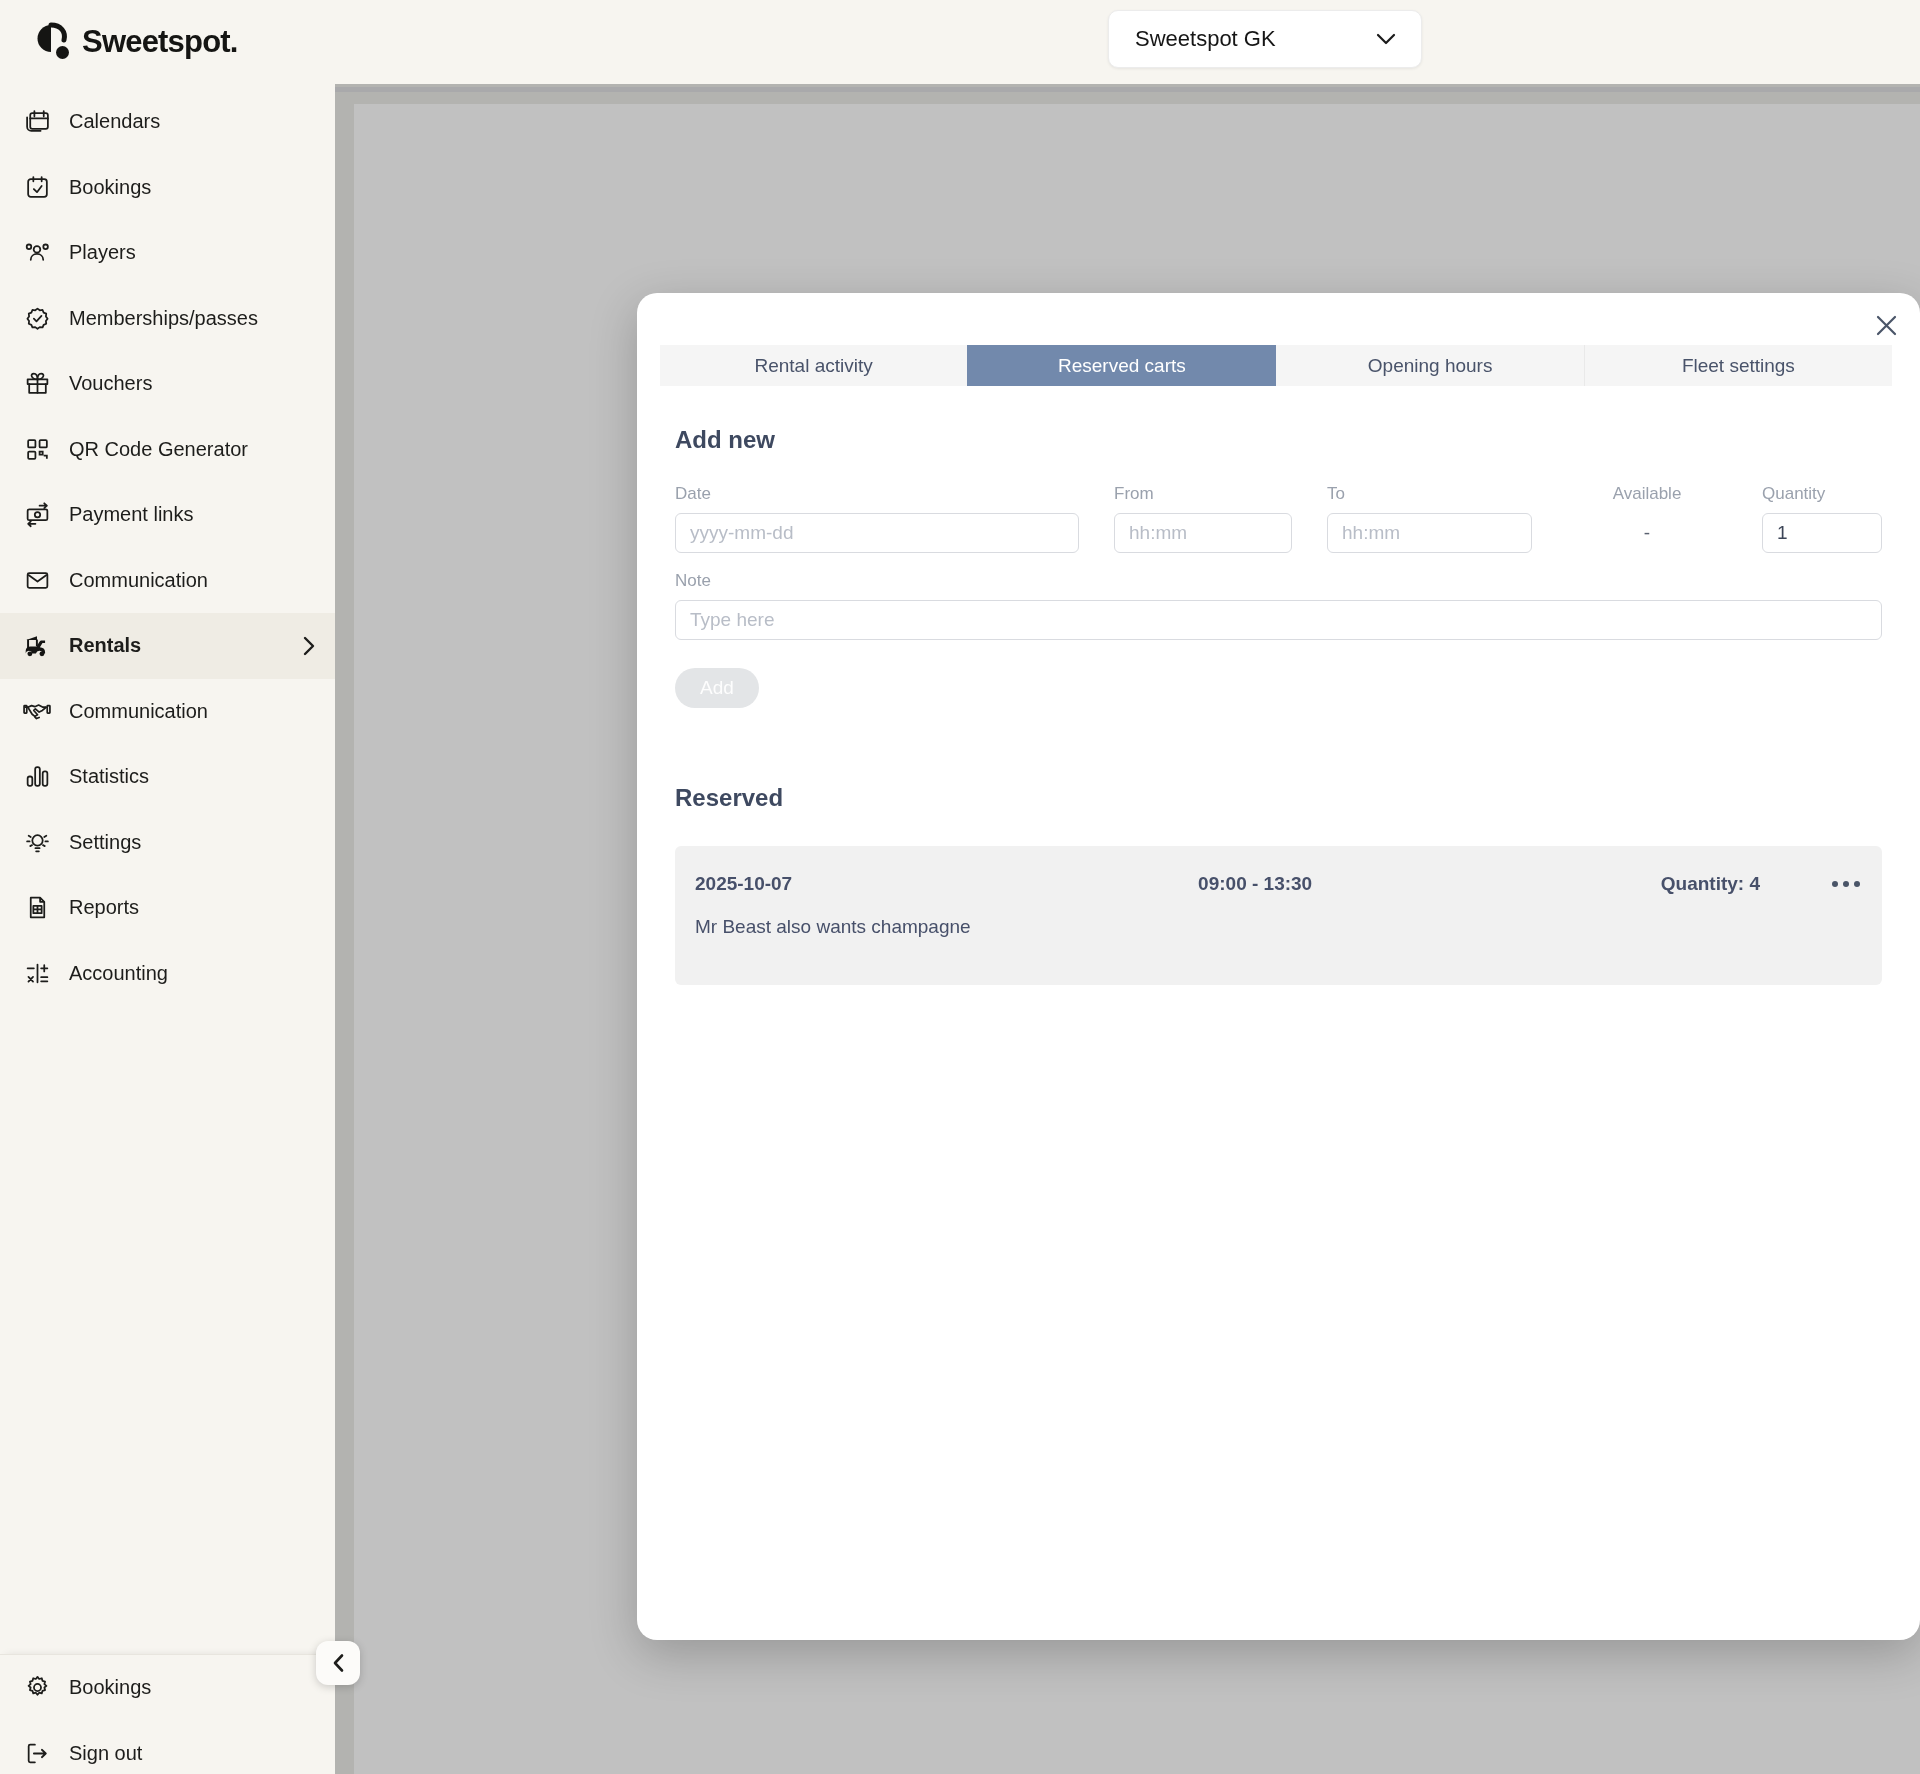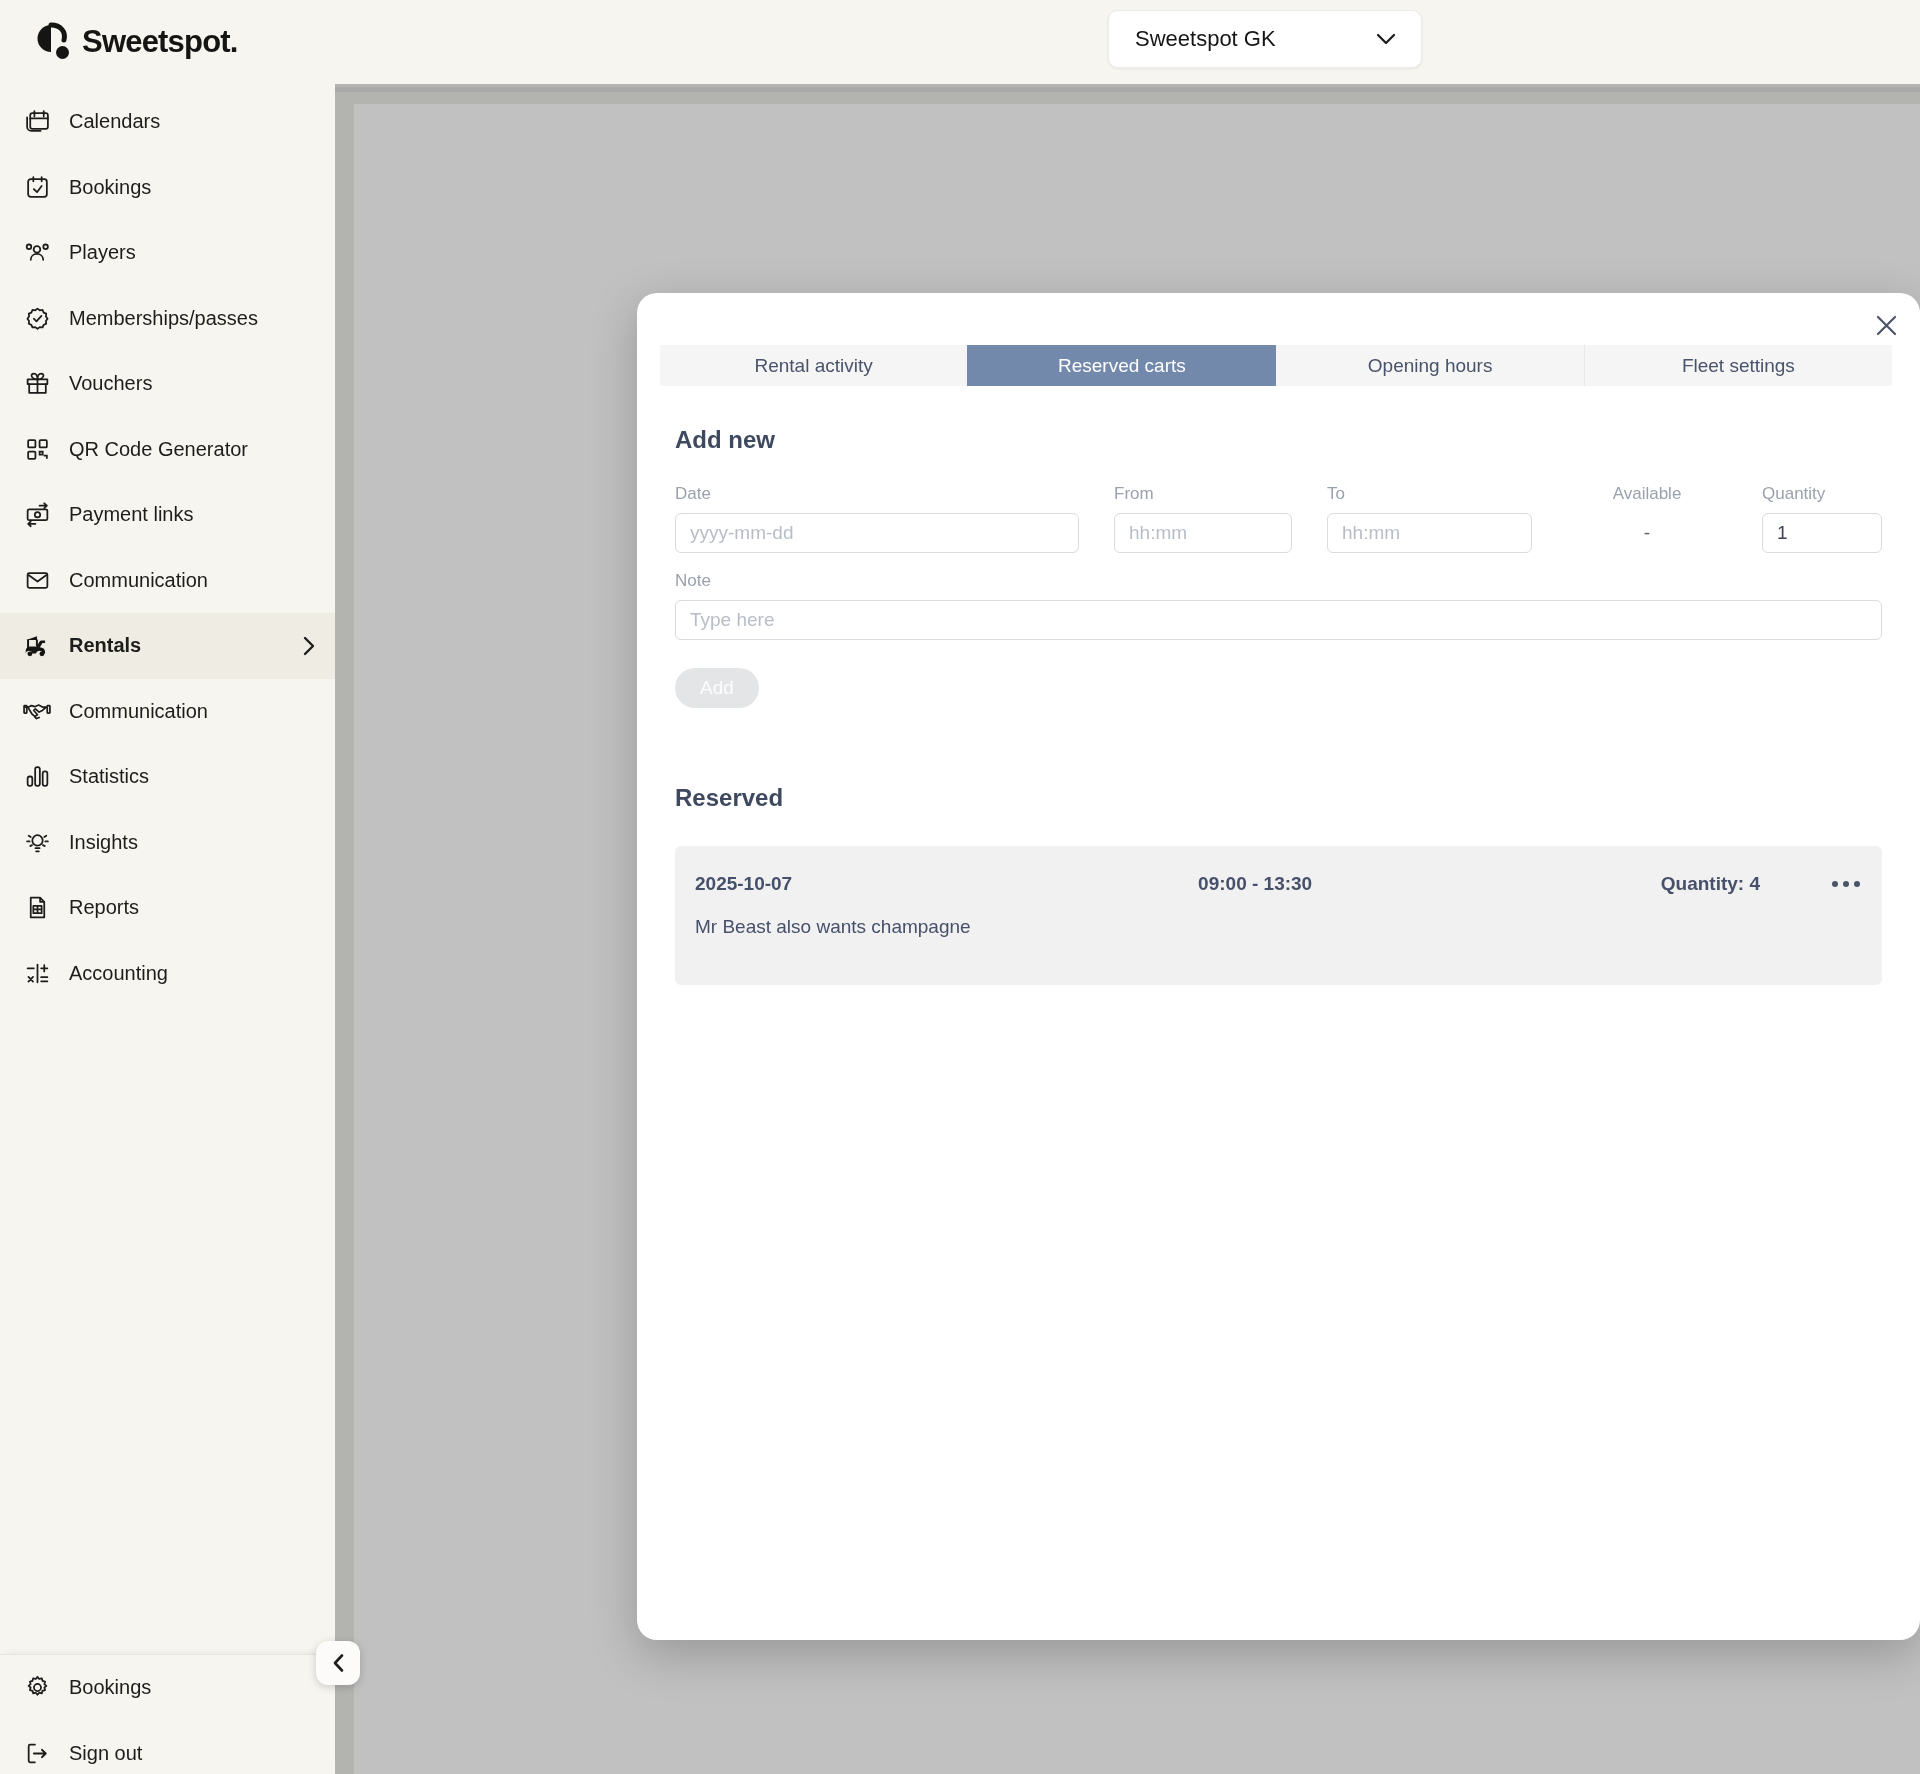--- a/index.html
+++ b/index.html
@@ -259,21 +259,21 @@
     </div>
 
     <div class="nav-item">
       <span class="icn">
         <svg width="27" height="27" viewBox="0 0 26 26" fill="none" stroke="#1d1d1b" stroke-width="1.7" stroke-linecap="round">
           <circle cx="13" cy="11" r="5"></circle>
             <path d="M11 18.5 h4 M11.7 21.5 h2.6"></path>
           <path d="M4.5 6.5 l2 1.2 M21.5 6.5 l-2 1.2 M3 12 h2.4 M23 12 h-2.4 M6 16.5 l1.8-1 M20 16.5 l-1.8-1"></path>
         </svg>
       </span>
-      <span class="lbl">Insights</span>
+      <span class="lbl">Settings</span>
     </div>
 
     <div class="nav-item">
       <span class="icn">
         <svg width="27" height="27" viewBox="0 0 26 26" fill="none" stroke="#1d1d1b" stroke-width="1.7" stroke-linejoin="round">
           <path d="M6.5 3.5 h9 l4 4 v15 h-13 Z"></path>
             <path d="M15.5 3.5 v4 h4"></path>
           <rect x="9" y="11.5" width="8" height="7"></rect>
             <path d="M9 14.8 h8 M13 11.5 v7"></path>
         </svg>

